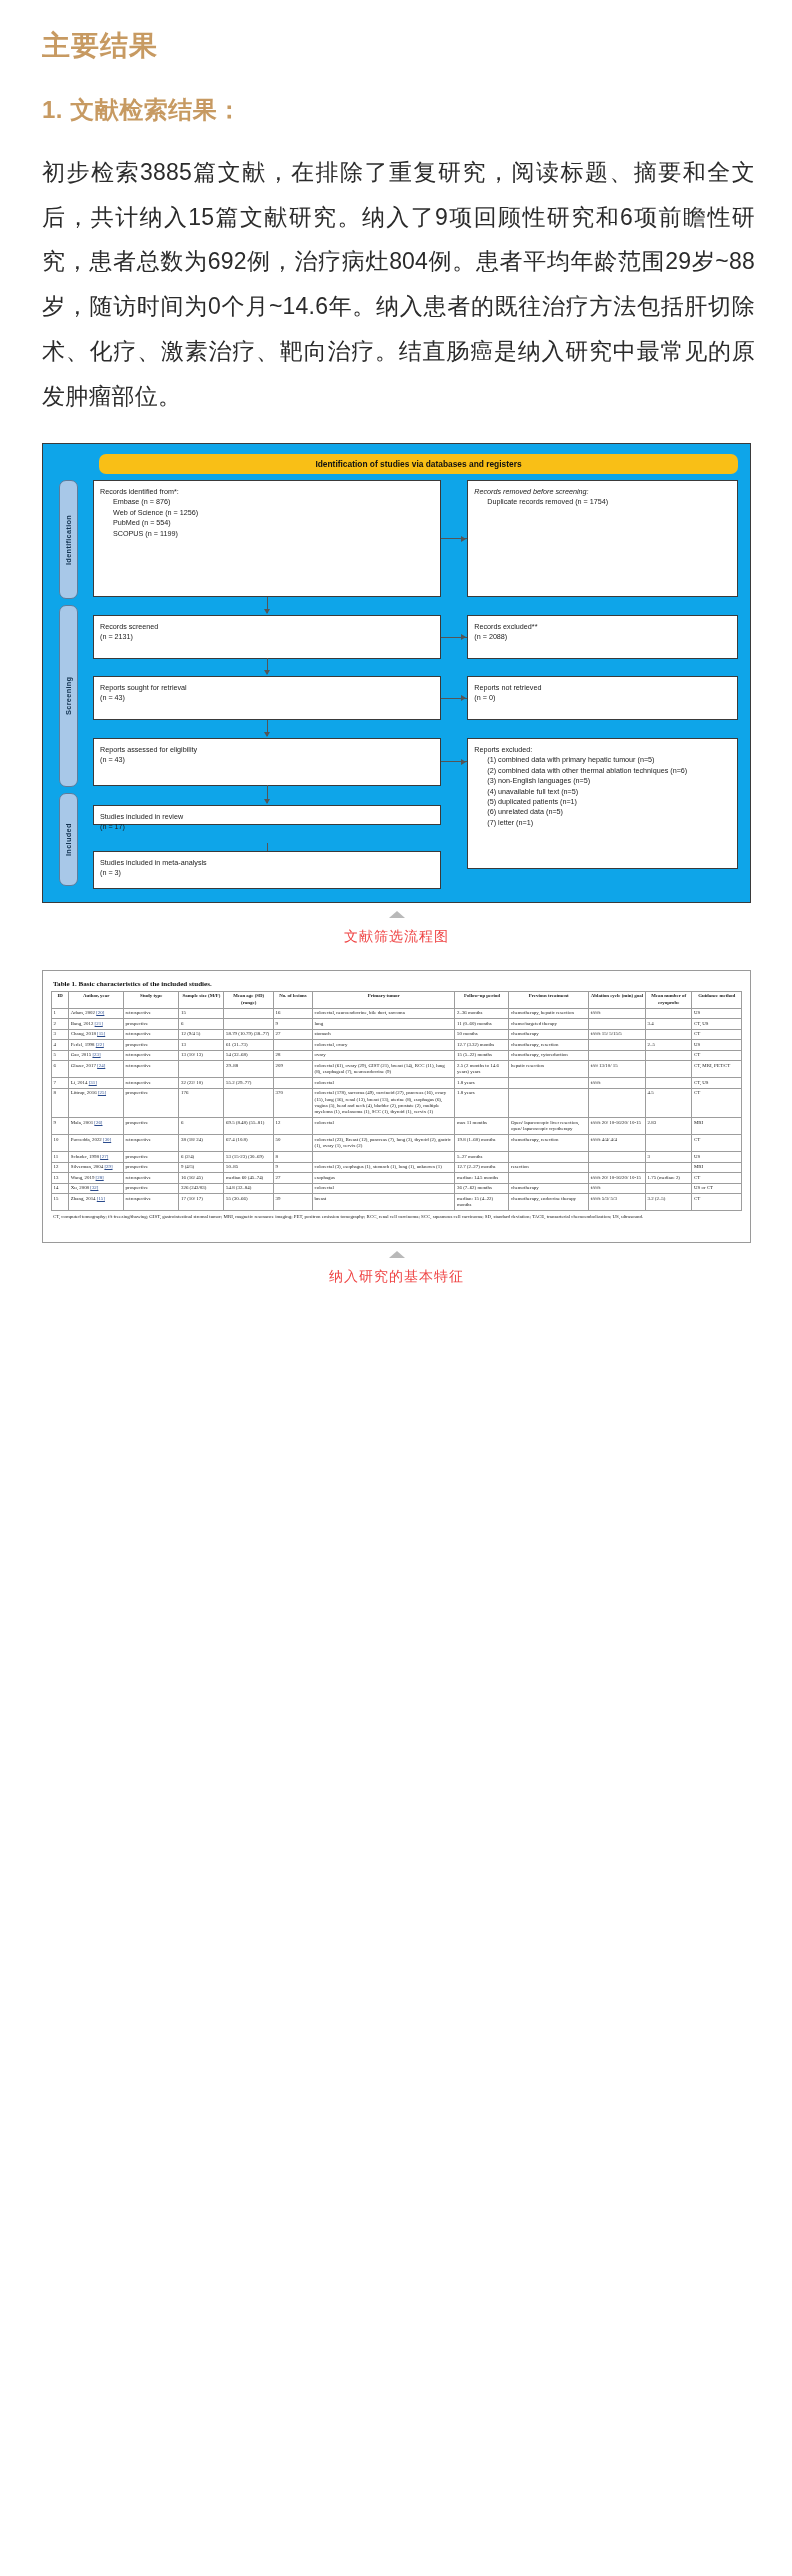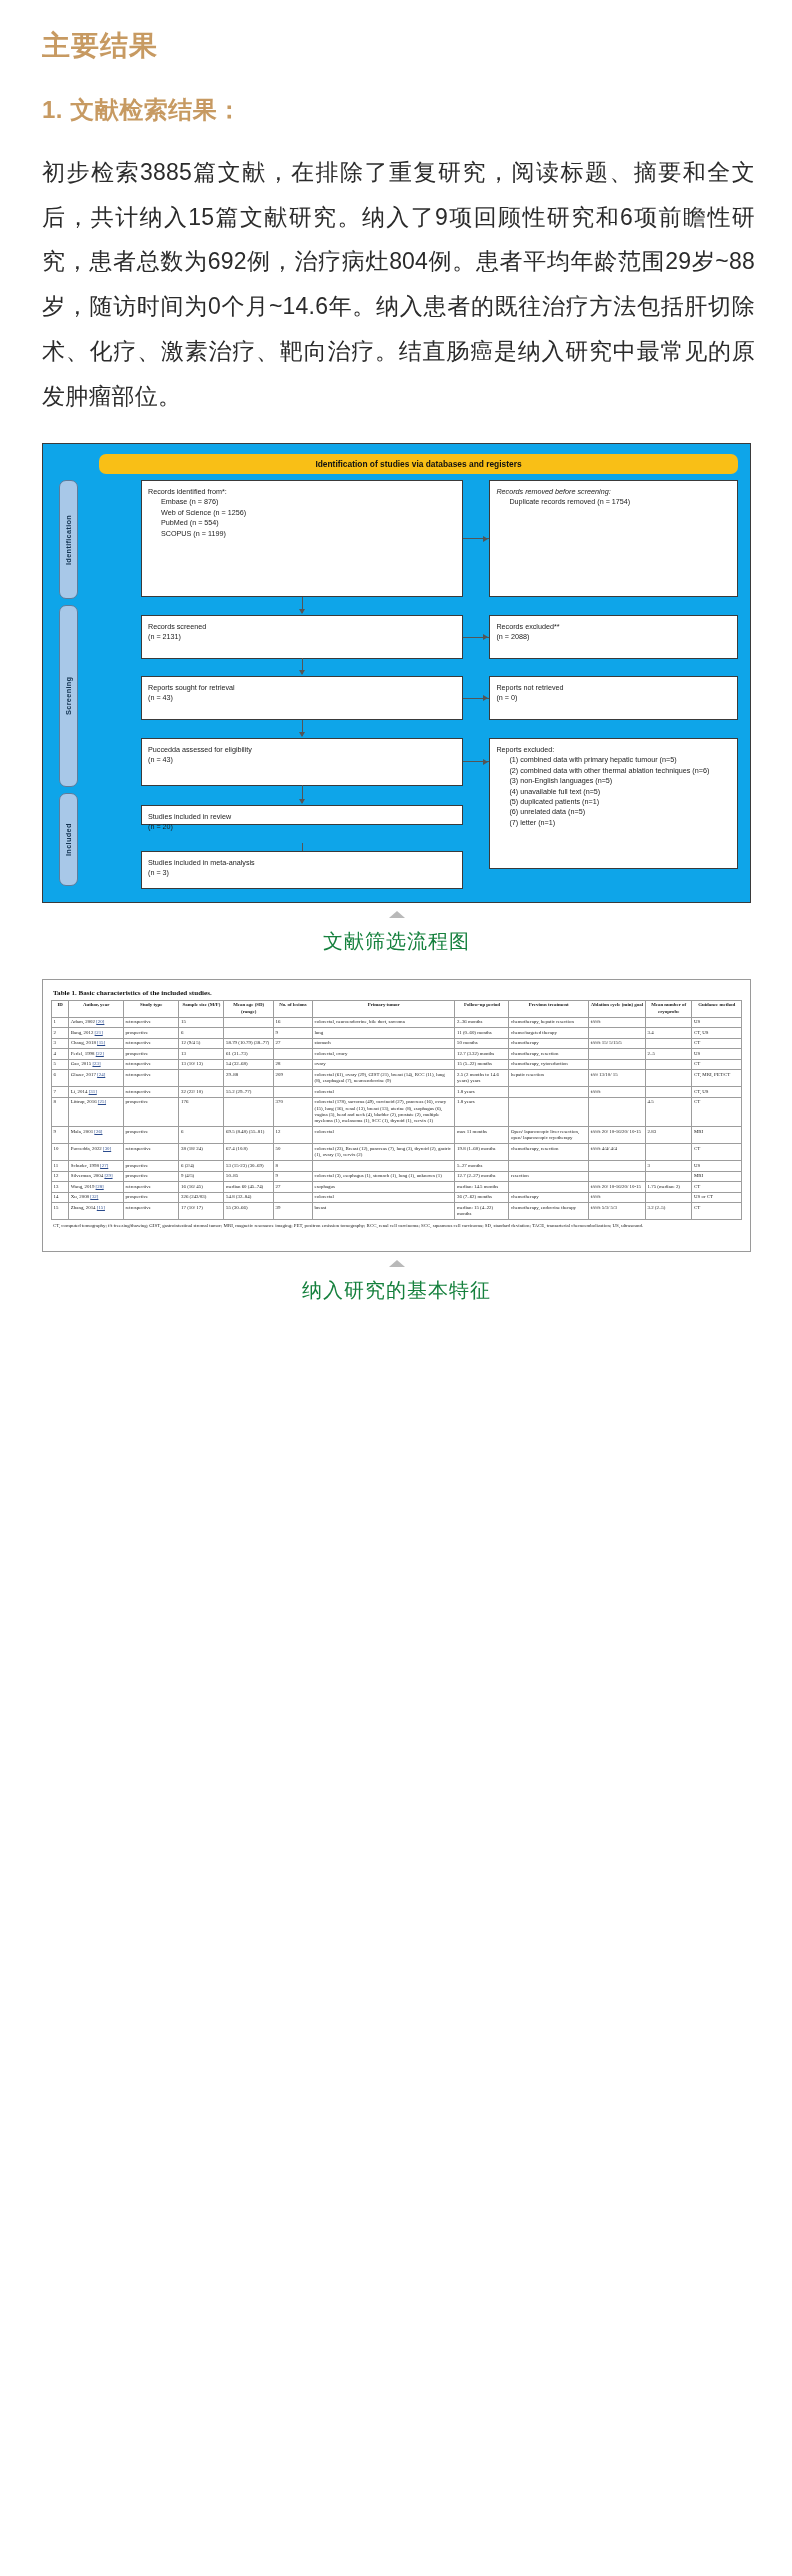--- a/index.html
+++ b/index.html
@@ -40,22 +40,22 @@
     letter-spacing:0.2px;
   }
 
   
   .figure{
     margin:24px 42px 0 42px;
     background:#fff;
   }
   .fig-caption{
     text-align:center;
-    font-size:20px;
-    color:#15803d;
+    font-size:14px;
+    color:#ef4444;
     margin:10px 0 0 0;
     letter-spacing:1px;
   }
   .fig-caret{
     width:0;height:0;
     border-left:8px solid transparent;
     border-right:8px solid transparent;
     border-bottom:7px solid #b9b9b9;
     margin:8px auto 2px auto;
   }
@@ -72,21 +72,21 @@
   .prisma-banner{
     background:#f9bf16;
     border-radius:7px;
     color:#111;
     font-size:8.4px;
     font-weight:700;
     text-align:center;
     padding:5px 4px;
     margin:0 0 6px 46px;
   }
-  .prisma-grid{display:flex;gap:48px;}
+  .prisma-grid{display:flex;}
   .sidelabels{width:40px;flex:0 0 40px;position:relative;}
   .sidelabel{
     position:absolute;
     left:6px;
     width:17px;
     background:#a8c8e8;
     border:1px solid #5d7c9b;
     border-radius:7px;
     color:#12324f;
     font-size:7.4px;
@@ -219,29 +219,29 @@
               <div class="arrowdown" style="top:190px;"></div>
 
               <div class="pbox" style="top:196px;height:44px;">
                 <span>Reports sought for retrieval</span><br>
                 <span>(n = 43)</span>
               </div>
               <div class="vline" style="top:240px;height:16px;"></div>
               <div class="arrowdown" style="top:252px;"></div>
 
               <div class="pbox" style="top:258px;height:48px;">
-                <span>Puccedda assessed for eligibility</span><br>
+                <span>Reports assessed for eligibility</span><br>
                 <span>(n = 43)</span>
               </div>
               <div class="vline" style="top:305px;height:18px;"></div>
               <div class="arrowdown" style="top:319px;"></div>
 
               <div class="pbox" style="top:325px;height:20px;">
                 <span>Studies included in review</span><br>
-                <span>(n = 20)</span>
+                <span>(n = 17)</span>
               </div>
               <div class="vline" style="top:363px;height:8px;"></div>
 
               <div class="pbox" style="top:371px;height:38px;">
                 <span>Studies included in meta-analysis</span><br>
                 <span>(n = 3)</span>
               </div>
 
               <div class="hline" style="top:58px;left:100%;width:26px;"></div>
               <div class="hline" style="top:157px;left:100%;width:26px;"></div>

